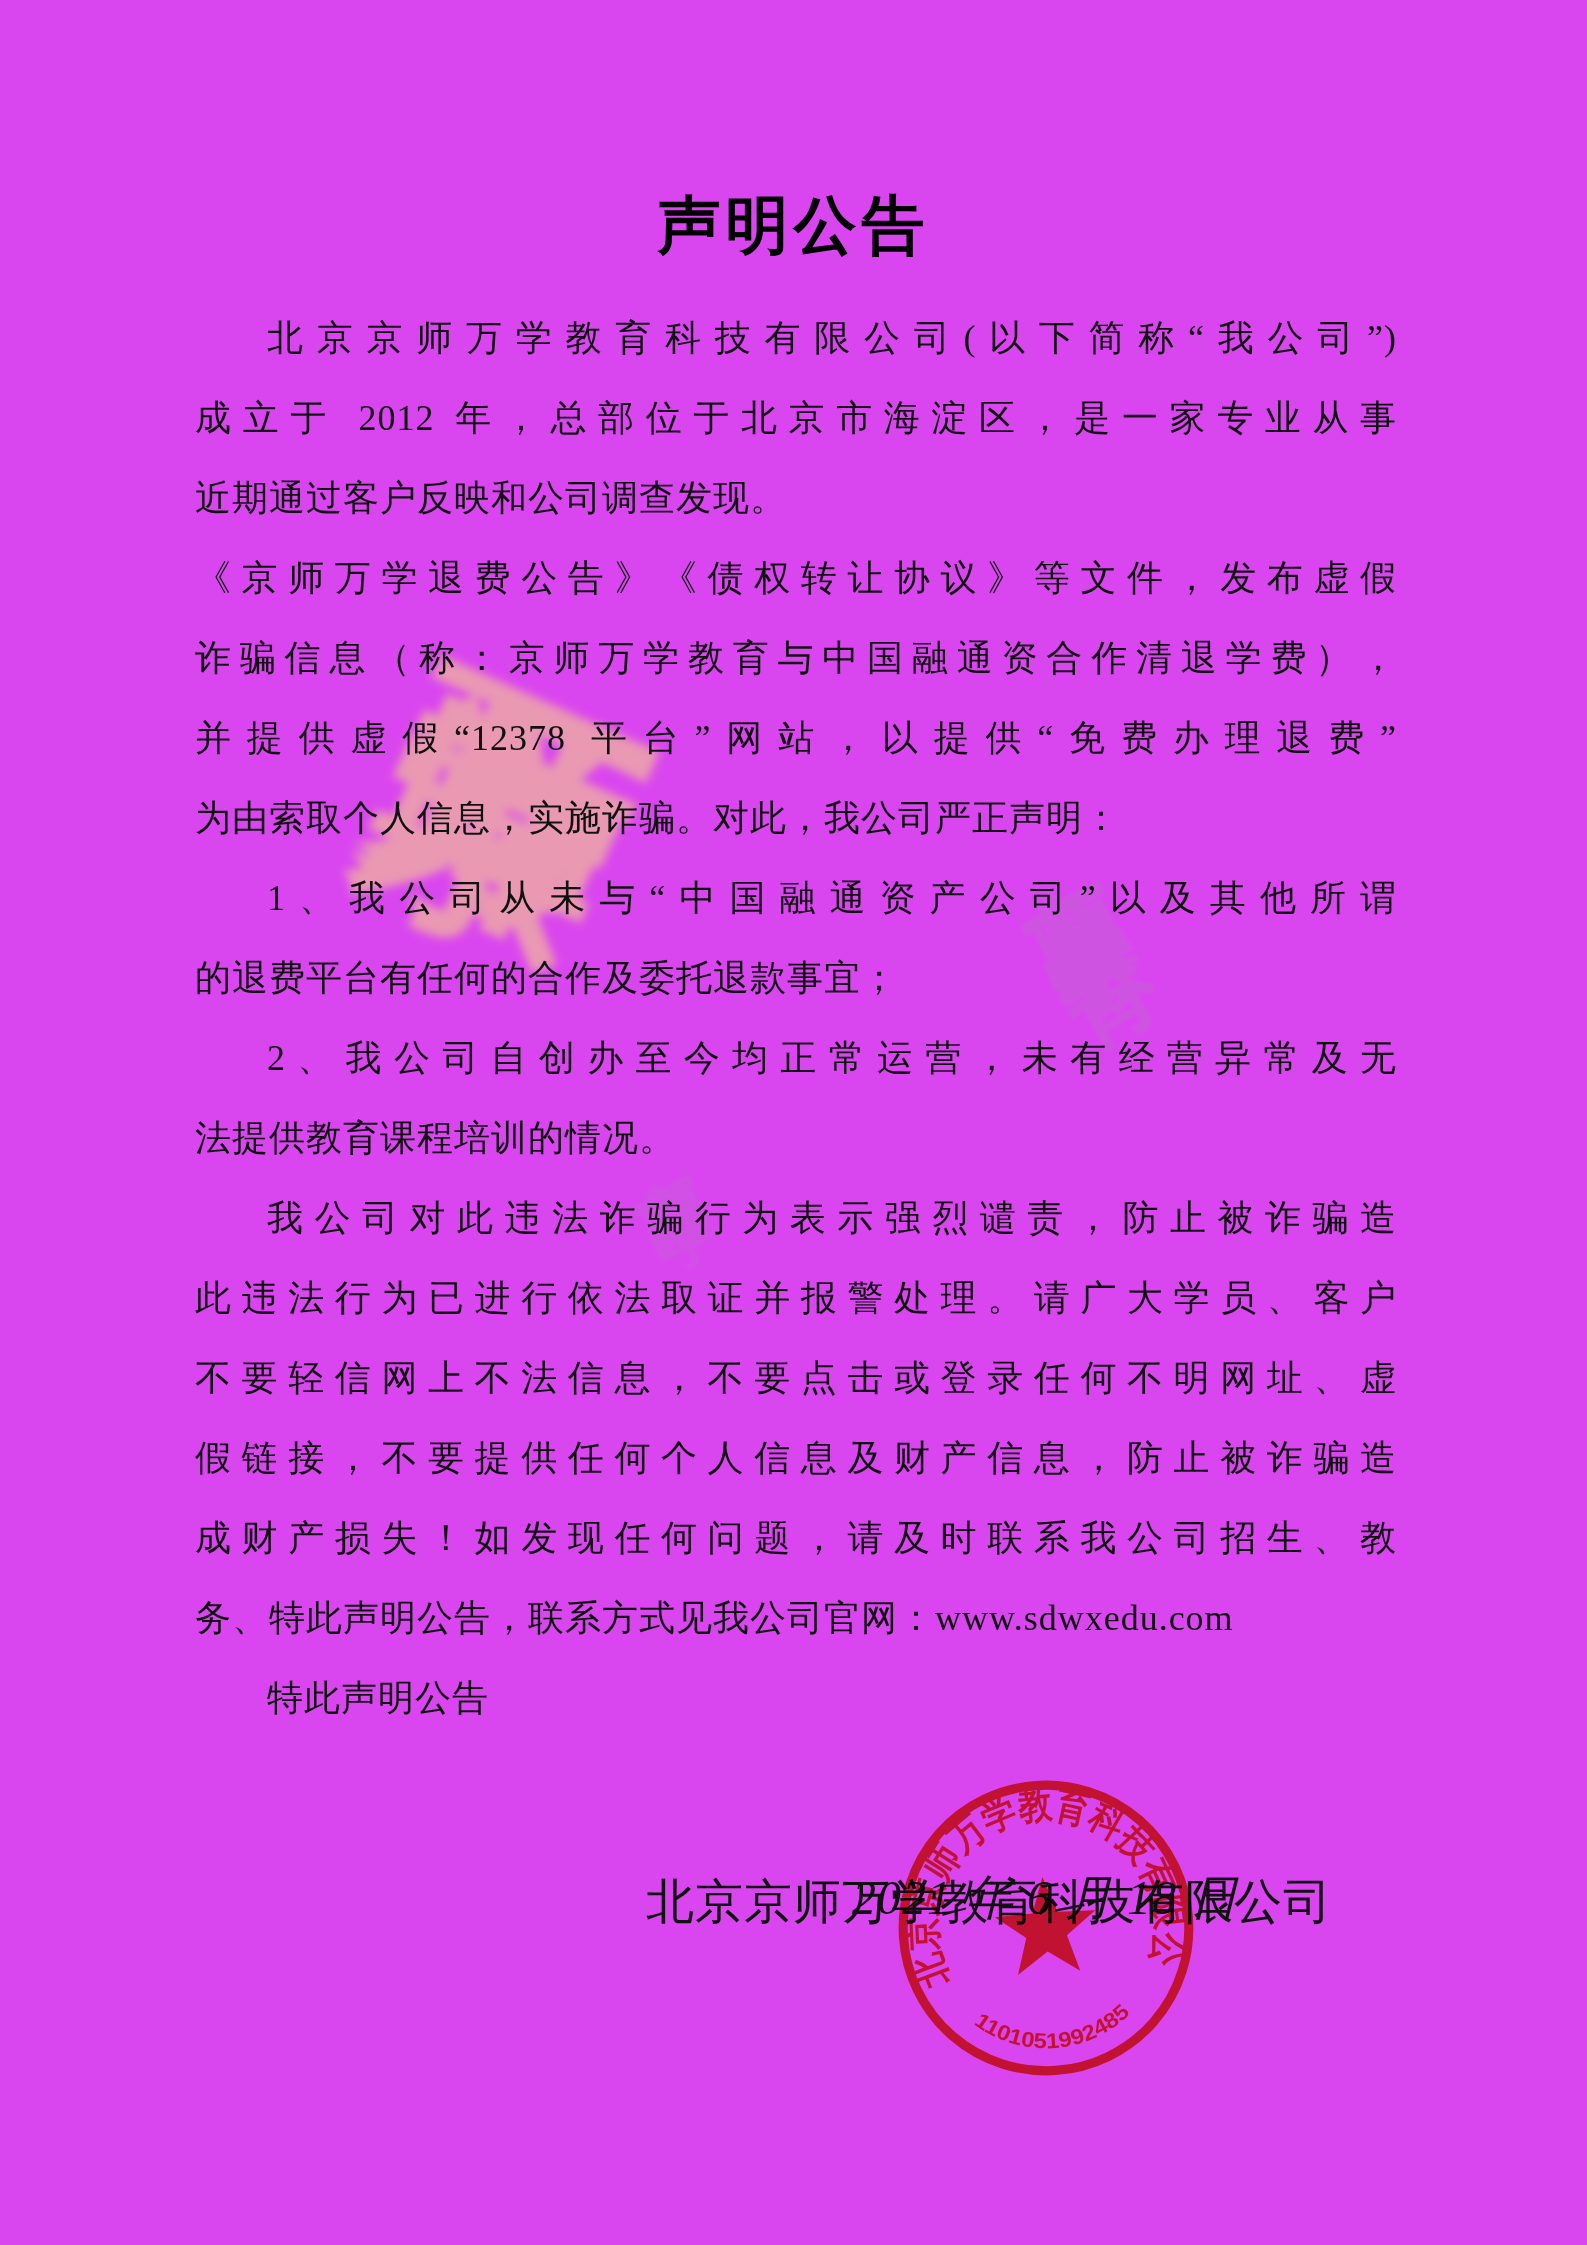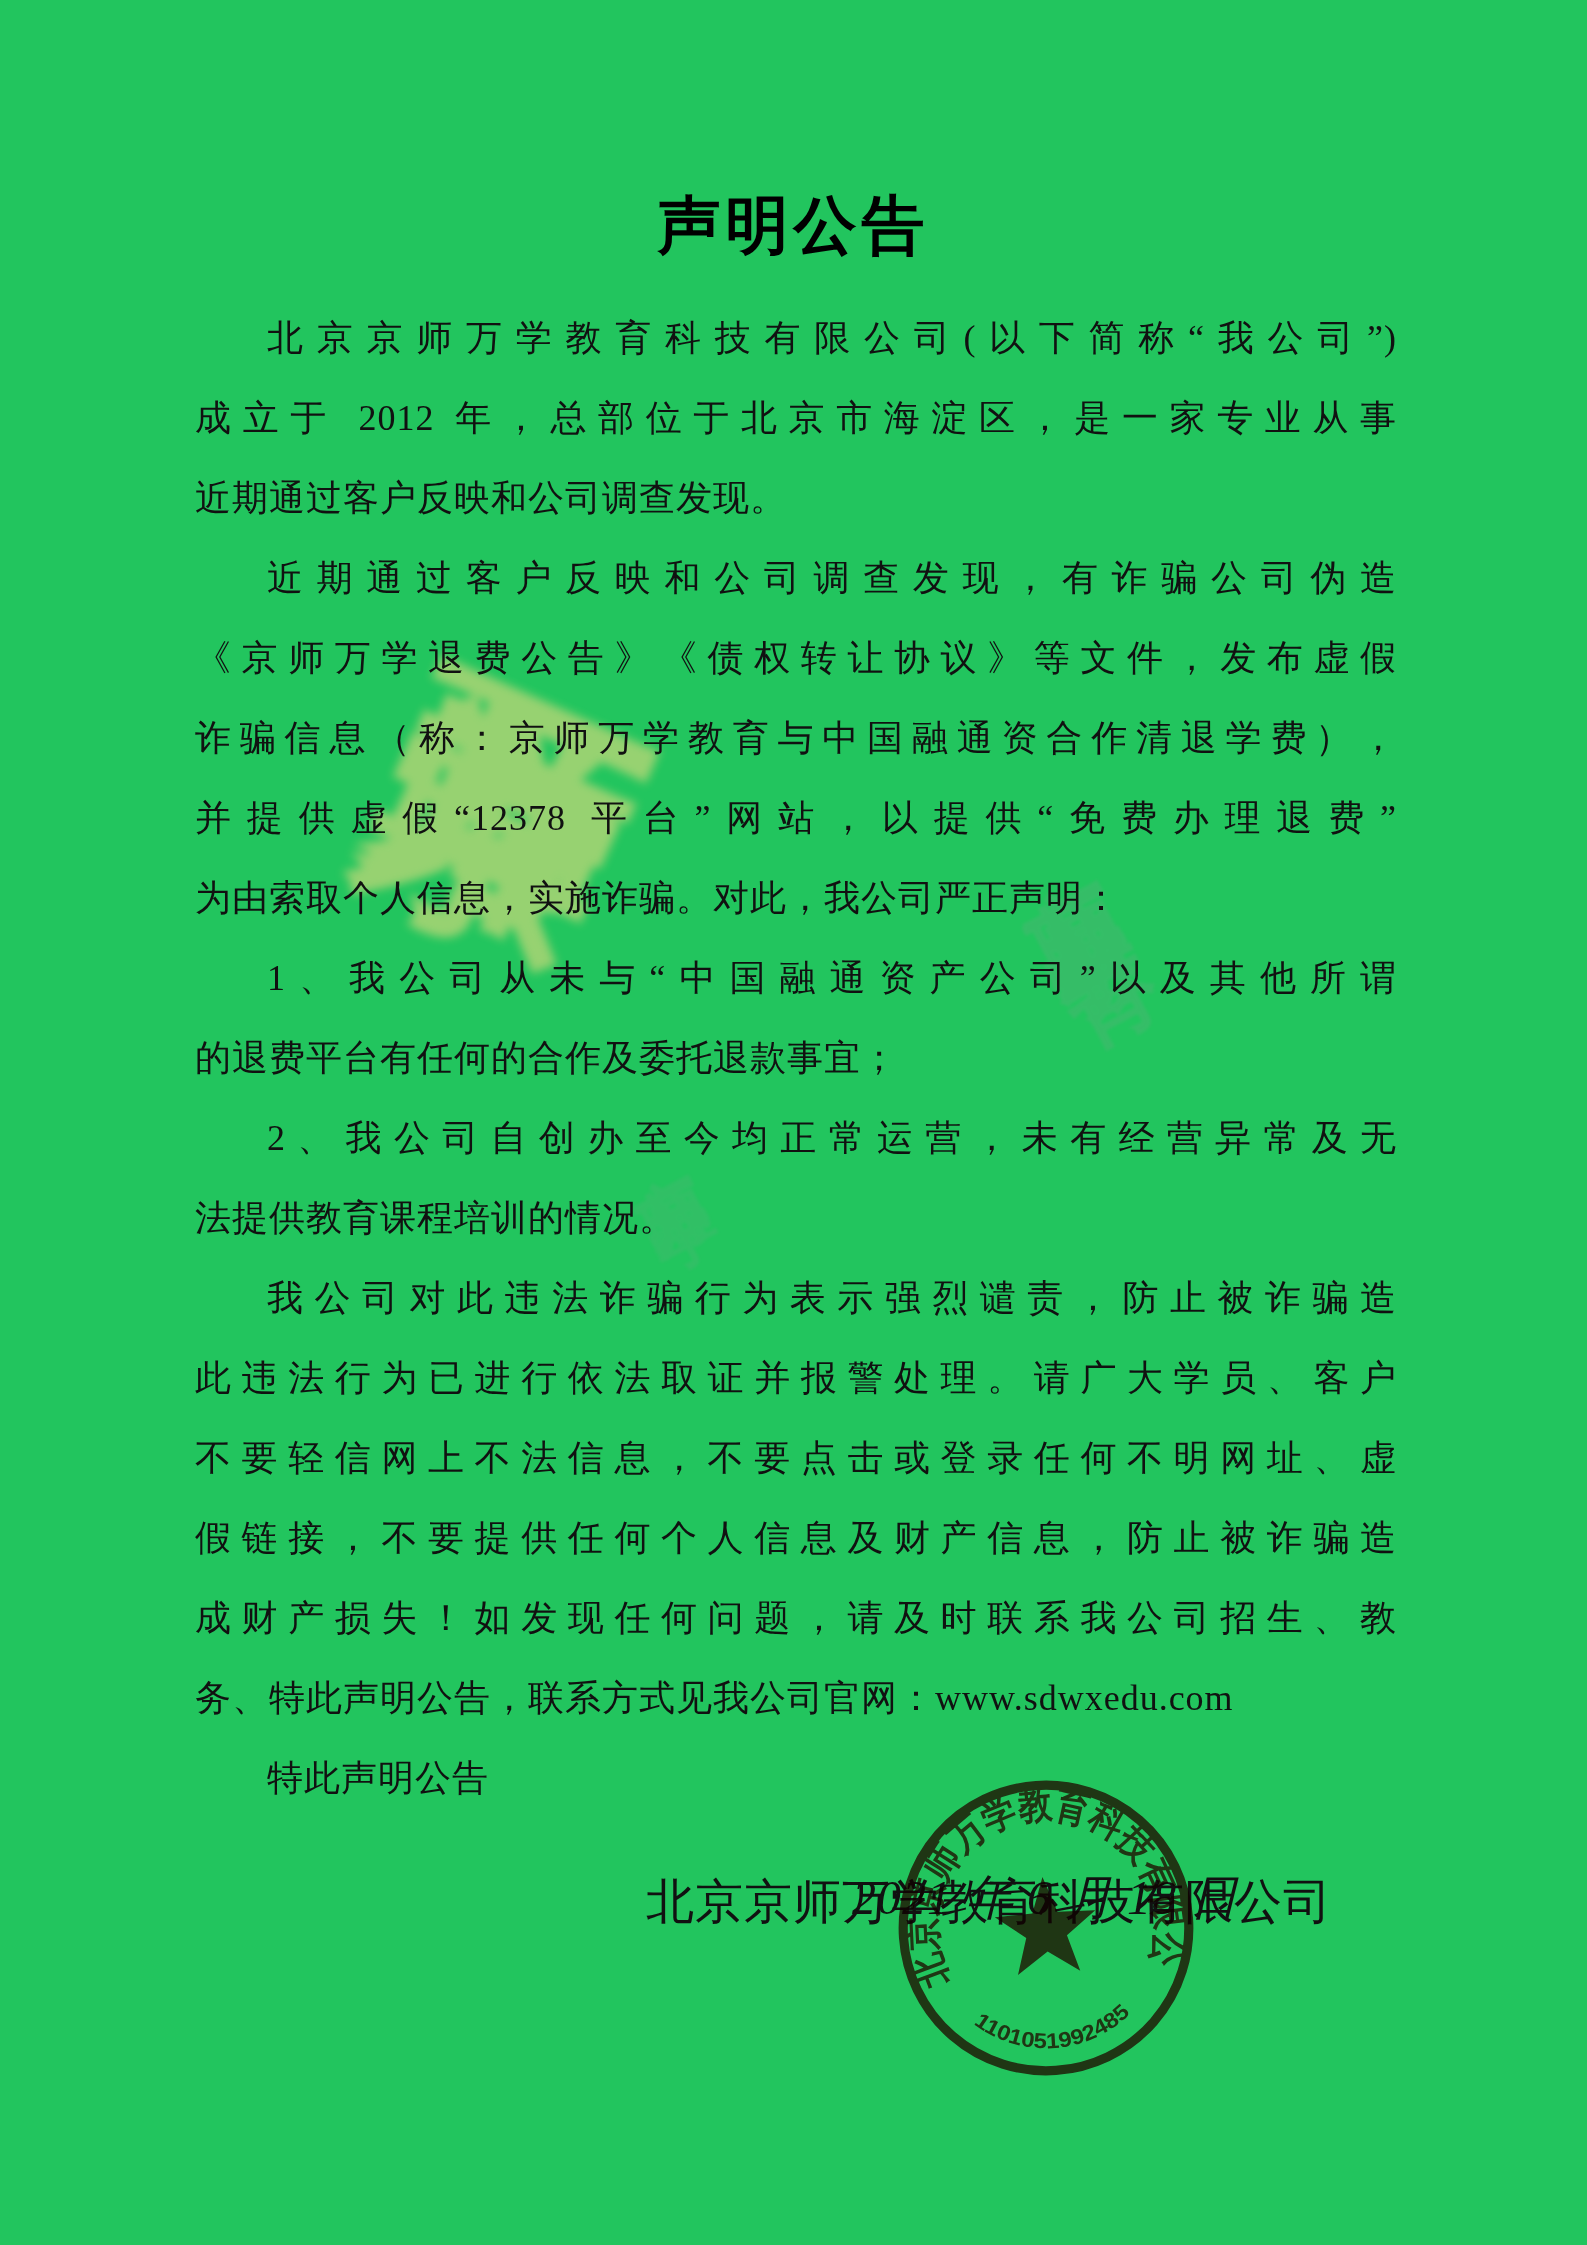--- a/index.html
+++ b/index.html
@@ -1,20 +1,20 @@
 <!DOCTYPE html>
 <html><head>
 <meta charset="utf-8">
 <style>
   html,body { margin:0; padding:0; background:#e8e8e8; }
   .page {
     position:relative;
     width:1587px; height:2245px;
     margin:0 auto;
-    background:#22c55e;
+    background:#d946ef;
     overflow:hidden;
     font-family:"Liberation Serif","DejaVu Serif",serif;
     color:#111111;
   }
   
   .wm { position:absolute; z-index:1; writing-mode:vertical-rl; text-orientation:upright;
         user-select:none; pointer-events:none; font-family:"Liberation Sans","DejaVu Sans",sans-serif; }
   .wm-yellow {
     left:470px; top:530px; font-size:245px; font-weight:bold;
     color:#f7dd81; opacity:.55; filter:blur(5px);
@@ -74,21 +74,20 @@
   <div class="wm wm-yellow">京师万学</div>
   <div class="wm wm-gray">京师万学教育</div>
   <div class="wm wm-gray-2">京师万学</div>
 
   <div class="title">声明公告</div>
 
   <div class="content">
       <div class="line indent justify">北京京师万学教育科技有限公司(以下简称“我公司”)</div>
       <div class="line justify">成立于 2012 年，总部位于北京市海淀区，是一家专业从事</div>
       <div class="line">近期通过客户反映和公司调查发现。</div>
-      <div class="line indent justify">近期通过客户反映和公司调查发现，有诈骗公司伪造</div>
       <div class="line justify">《京师万学退费公告》《债权转让协议》等文件，发布虚假</div>
       <div class="line justify">诈骗信息（称：京师万学教育与中国融通资合作清退学费），</div>
       <div class="line justify">并提供虚假“12378 平台”网站，以提供“免费办理退费”</div>
       <div class="line">为由索取个人信息，实施诈骗。对此，我公司严正声明：</div>
       <div class="line indent justify">1、我公司从未与“中国融通资产公司”以及其他所谓</div>
       <div class="line">的退费平台有任何的合作及委托退款事宜；</div>
       <div class="line indent justify">2、我公司自创办至今均正常运营，未有经营异常及无</div>
       <div class="line">法提供教育课程培训的情况。</div>
       <div class="line indent justify">我公司对此违法诈骗行为表示强烈谴责，防止被诈骗造</div>
       <div class="line justify">此违法行为已进行依法取证并报警处理。请广大学员、客户</div>

